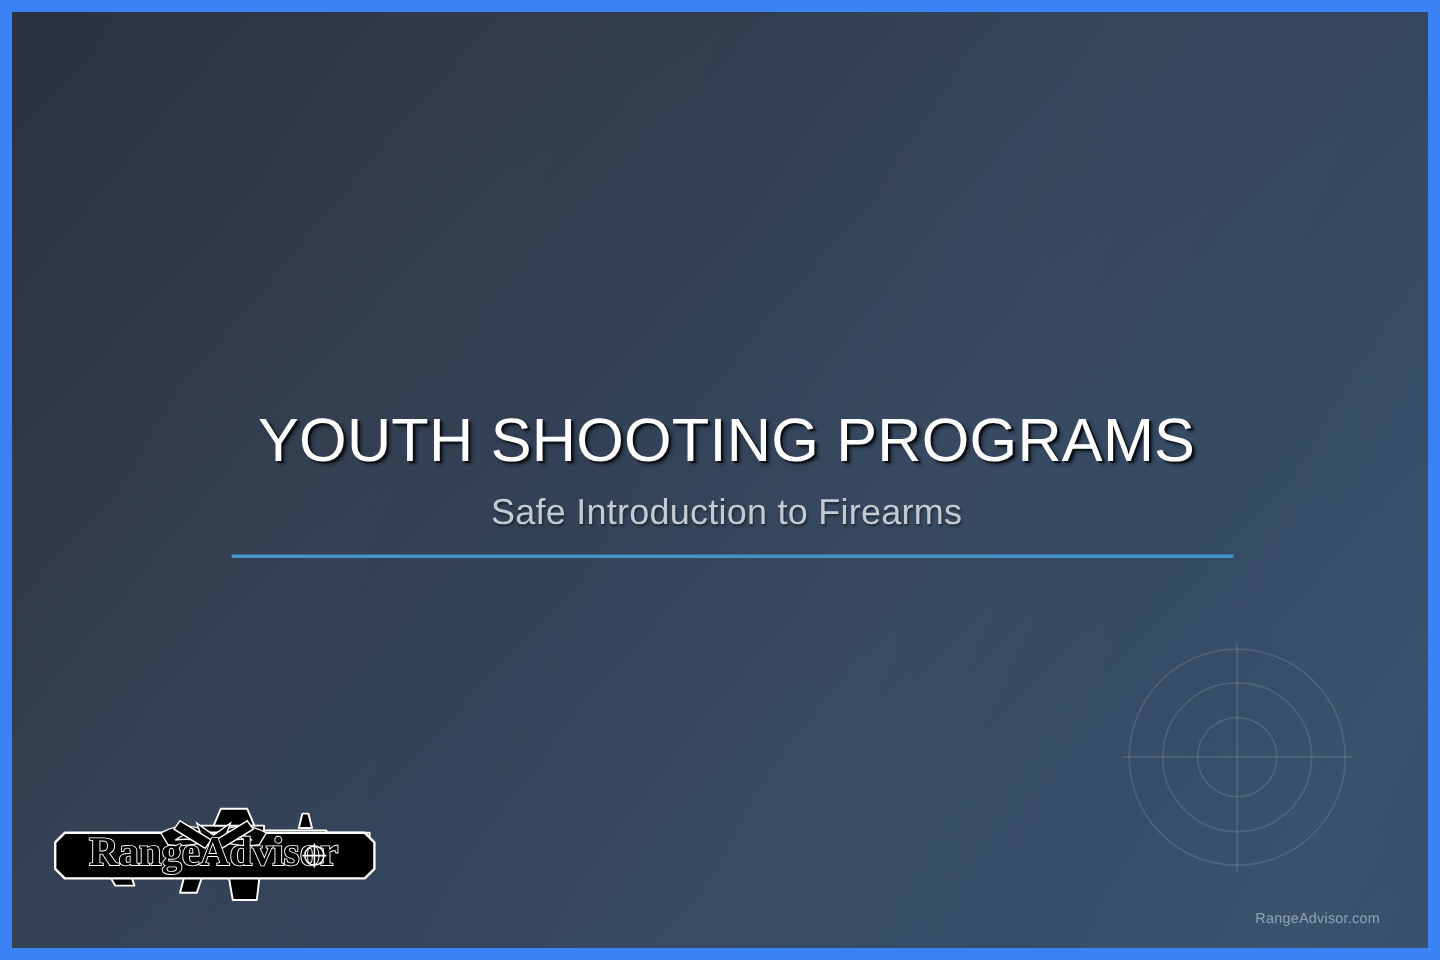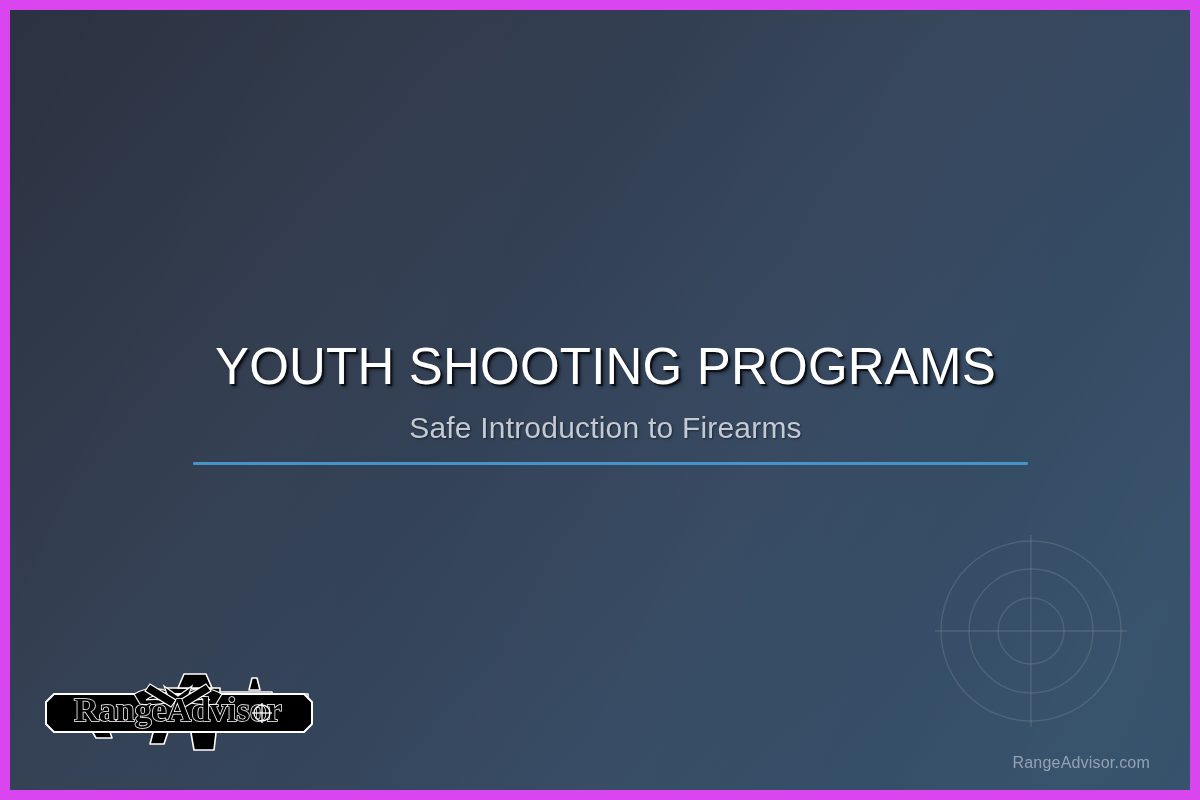--- a/index.html
+++ b/index.html
@@ -14,21 +14,21 @@
     overflow: hidden;
     font-family: "Liberation Sans", sans-serif;
   }
 
   
   #slide {
     position: relative;
     width: 1200px;
     height: 800px;
     box-sizing: border-box;
-    background: #d946ef;            
+    background: #3b82f6;            
     padding: 10px;
     overflow: hidden;
   }
 
   #slide-inner {
     position: relative;
     width: 100%;
     height: 100%;
     overflow: hidden;
     background:
@@ -108,21 +108,21 @@
     height: 3px;
     background: #4494ca;
     border-radius: 1px;
   }
 
   
   #footer-url {
     position: absolute;
     right: 40px;
     bottom: 18px;
-    font-size: 16px;
+    font-size: 12px;
     color: #93a2b2;
     letter-spacing: 0.2px;
     white-space: nowrap;
   }
 
   
   #brand-logo {
     position: absolute;
     left: 28px;
     bottom: 26px;

